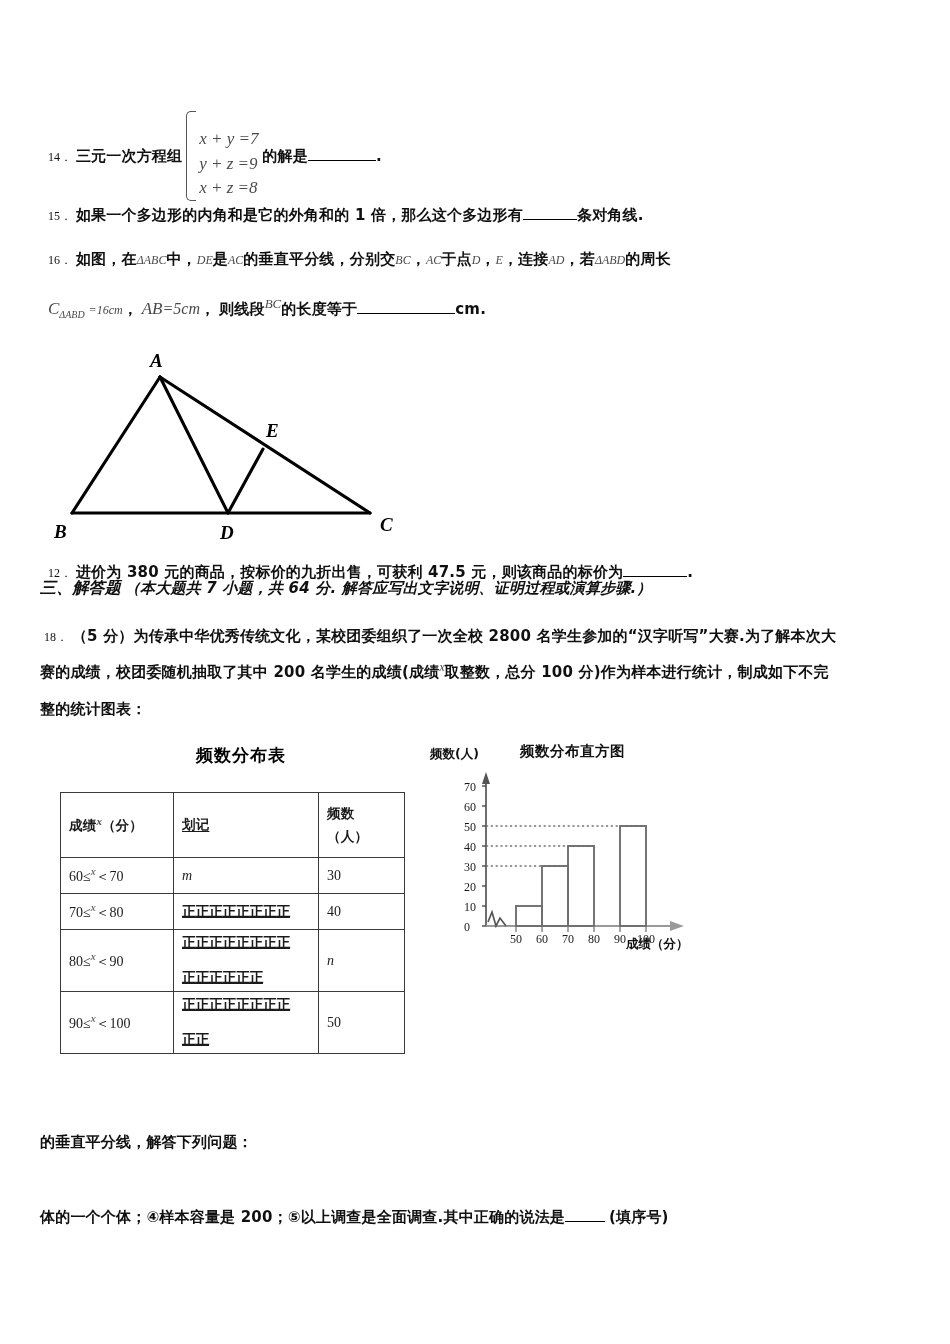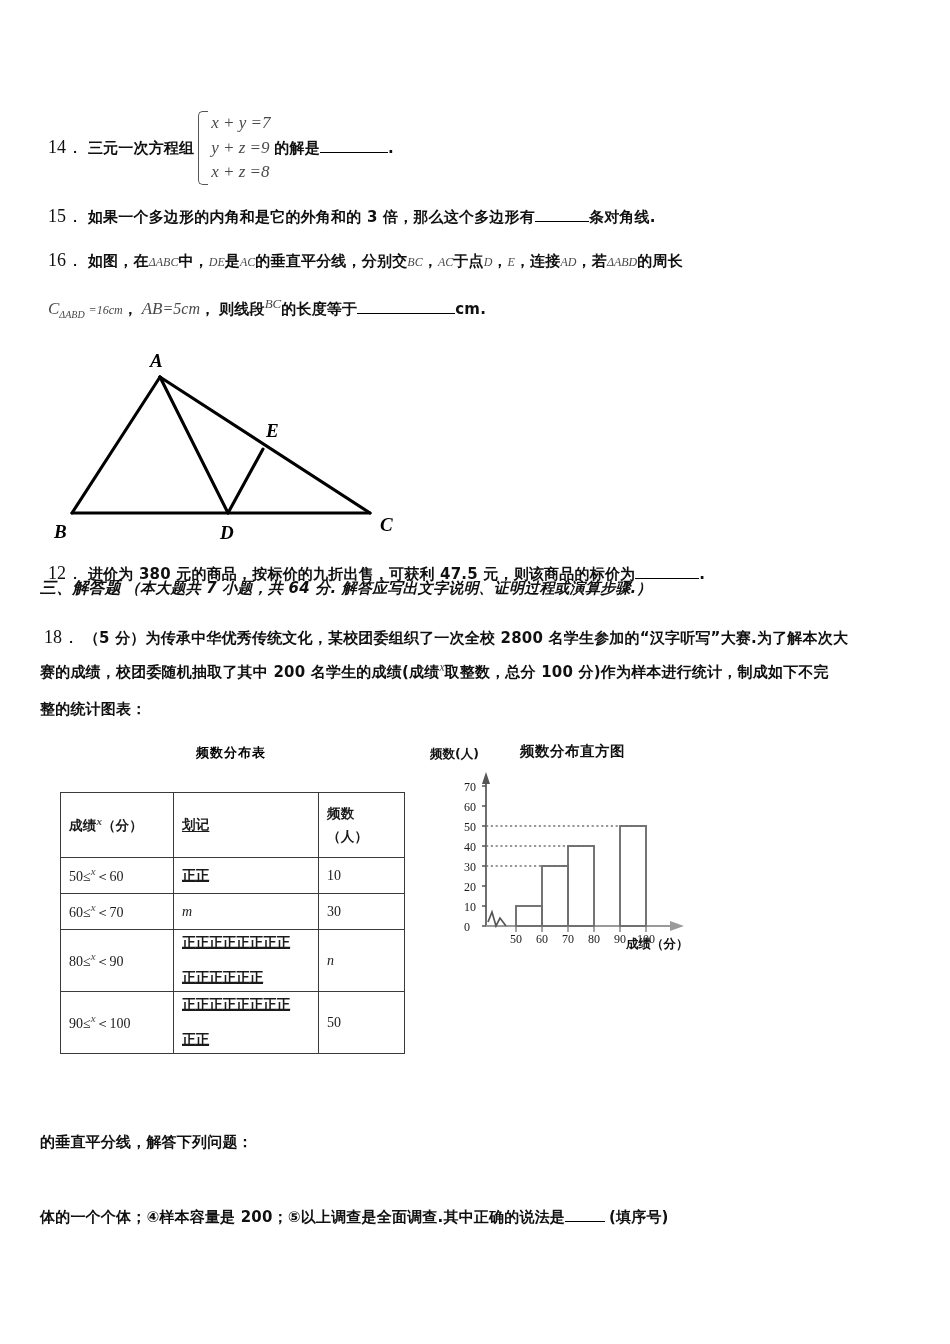--- a/index.html
+++ b/index.html
@@ -24,21 +24,21 @@
   
   .q-line {
     position: absolute;
     font-size: 15.5px;
     line-height: 1.5;
     color: #101010;
     white-space: nowrap;
   }
   .q-num {
     font-family: "Liberation Serif", serif;
-    font-size: 18px;
+    font-size: 12px;
   }
   .cn {
     font-family: "DejaVu Sans", "Liberation Sans", sans-serif;
     font-size: 15px;
     font-weight: 600;
     letter-spacing: .2px;
   }
   .mi {
     font-family: "Liberation Serif", "DejaVu Serif", serif;
     font-style: italic;
@@ -67,20 +67,21 @@
     border-top: 1.7px solid #555;
     border-bottom: 1.7px solid #555;
     border-radius: 5px 0 0 5px;
     margin-right: 3px;
   }
   .eqlines {
     display: flex;
     flex-direction: column;
     justify-content: center;
     line-height: 1.45;
+    margin-top: 16px;
   }
   .eqlines > div {
     font-family: "Liberation Serif", serif;
     font-style: italic;
     font-size: 17px;
     color: #4a4a4a;
     white-space: nowrap;
   }
 
   
@@ -125,21 +126,21 @@
   #q18l2 { top: 659px; left: 40px; }
   #q18l3 { top: 697px; left: 40px; }
 
   
   #tbl-title {
     position: absolute;
     top: 744px;
     left: 196px;
     font-family: Liberation Mono, monospace;
     font-weight: bold;
-    font-size: 13px;
+    font-size: 17px;
     letter-spacing: 1px;
   }
   #freq-table {
     position: absolute;
     left: 60px;
     top: 792px;
     width: 344px;
     border-collapse: collapse;
     table-layout: fixed;
   }
@@ -237,21 +238,21 @@
         <div>x + y =7</div>
         <div>y + z =9</div>
         <div>x + z =8</div>
       </span>
     </span>
     <span class="cn">的解是</span><span class="blank" style="width:68px;"></span><span class="cn">.</span>
   </div>
 
   <div class="q-line" id="q15">
     <span class="q-num">15．</span>
-    <span class="cn">如果一个多边形的内角和是它的外角和的 3 倍，那么这个多边形有</span><span class="blank" style="width:54px;"></span><span class="cn">条对角线.</span>
+    <span class="cn">如果一个多边形的内角和是它的外角和的 1 倍，那么这个多边形有</span><span class="blank" style="width:54px;"></span><span class="cn">条对角线.</span>
   </div>
 
   <div class="q-line" id="q16a">
     <span class="q-num">16．</span>
     <span class="cn">如图，在</span><span class="mi">ΔABC</span><span class="cn">中，</span><span class="mi">DE</span><span class="cn">是</span><span class="mi">AC</span><span class="cn">的垂直平分线，分别交</span><span class="mi">BC</span><span class="cn">，</span><span class="mi">AC</span><span class="cn">于点</span><span class="mi">D</span><span class="cn">，</span><span class="mi">E</span><span class="cn">，连接</span><span class="mi">AD</span><span class="cn">，若</span><span class="mi">ΔABD</span><span class="cn">的周长</span>
   </div>
 
   <div class="q-line" id="q16b">
     <span class="mi" style="font-size:17px;">C</span><span class="mi sub" style="font-size:10px;">ΔABD</span>
     <span class="mi" style="font-size:12px;">=16cm</span><span class="cn">，</span>
@@ -321,28 +322,28 @@
         <td>
           <div class="hdr-two">
             <div class="cn" style="font-size:13.5px;">频数</div>
             <div class="cn" style="font-size:13.5px;">（人）</div>
           </div>
         </td>
       </tr>
     </thead>
     <tbody>
       <tr style="height:36px;">
-        <td><span class="rng"><span>50</span>≤<span class="mi supvar" style="font-size:11px;">x</span>＜<span>60</span></span></td>
-        <td><span class="tally">正正</span></td>
-        <td><span class="freqval">10</span></td>
-      </tr>
-      <tr style="height:36px;">
         <td><span class="rng"><span>60</span>≤<span class="mi supvar" style="font-size:11px;">x</span>＜<span>70</span></span></td>
         <td><span class="italicvar">m</span></td>
         <td><span class="freqval">30</span></td>
+      </tr>
+      <tr style="height:36px;">
+        <td><span class="rng"><span>70</span>≤<span class="mi supvar" style="font-size:11px;">x</span>＜<span>80</span></span></td>
+        <td><span class="tally">正正正正正正正正</span></td>
+        <td><span class="freqval">40</span></td>
       </tr>
       <tr style="height:62px;">
         <td><span class="rng"><span>80</span>≤<span class="mi supvar" style="font-size:11px;">x</span>＜<span>90</span></span></td>
         <td>
           <span class="tally">正正正正正正正正</span>
           <span class="tally tally-l2">正正正正正正</span>
         </td>
         <td><span class="italicvar">n</span></td>
       </tr>
       <tr style="height:62px;">

